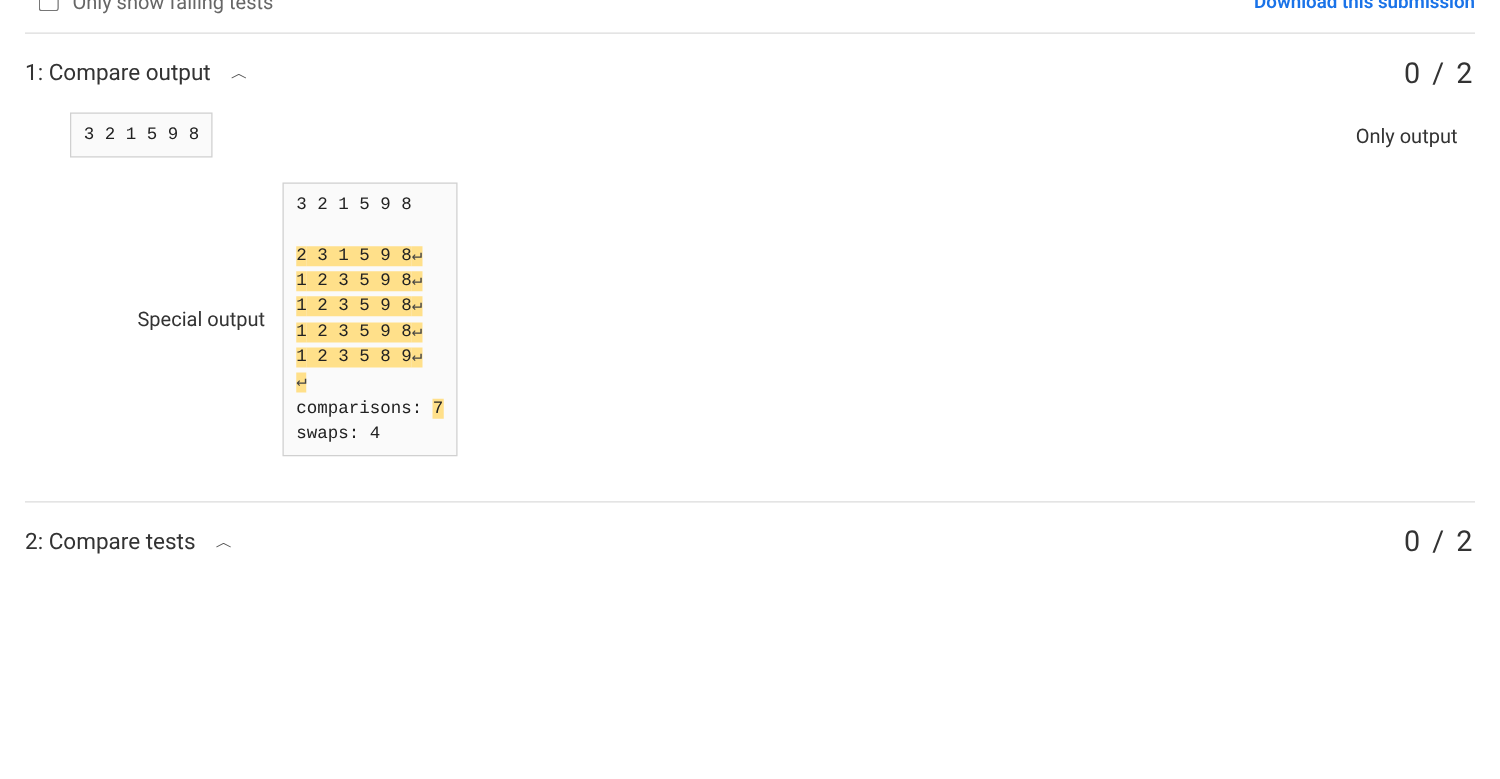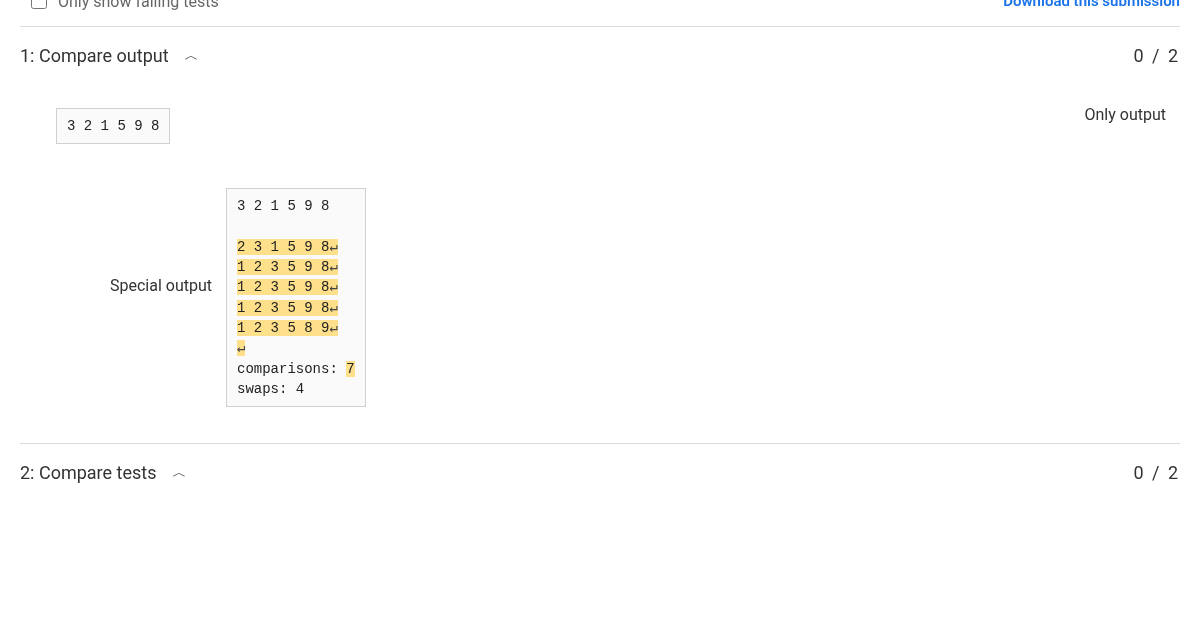--- a/index.html
+++ b/index.html
@@ -60,21 +60,21 @@
     display: flex;
     align-items: center;
     gap: 16px;
   }
   .chevron {
     font-size: 14px;
     color: #555;
     display:inline-block;
   }
   .score {
-    font-size: 18px;
+    font-size: 23px;
     color: #333;
     letter-spacing: 2px;
   }
   .test-body {
     padding: 0 0 28px 36px;
   }
   .message-row {
     display:flex;
     align-items:baseline;
     gap: 16px;
@@ -109,21 +109,20 @@
   .code-box {
     border: 1px solid #d0d0d0;
     background: #fafafa;
     font-family: "SFMono-Regular", Consolas, "Liberation Mono", Menlo, monospace;
     font-size: 14px;
     line-height: 1.45;
     padding: 7px 10px;
     white-space: pre;
     width: fit-content;
     color: #222;
-    margin-top: 24px;
   }
   .code-box.small {
     padding: 7px 10px;
   }
   .hl {
     background: #ffe08a;
   }
   .nl-sym {
     color: #444;
   }

